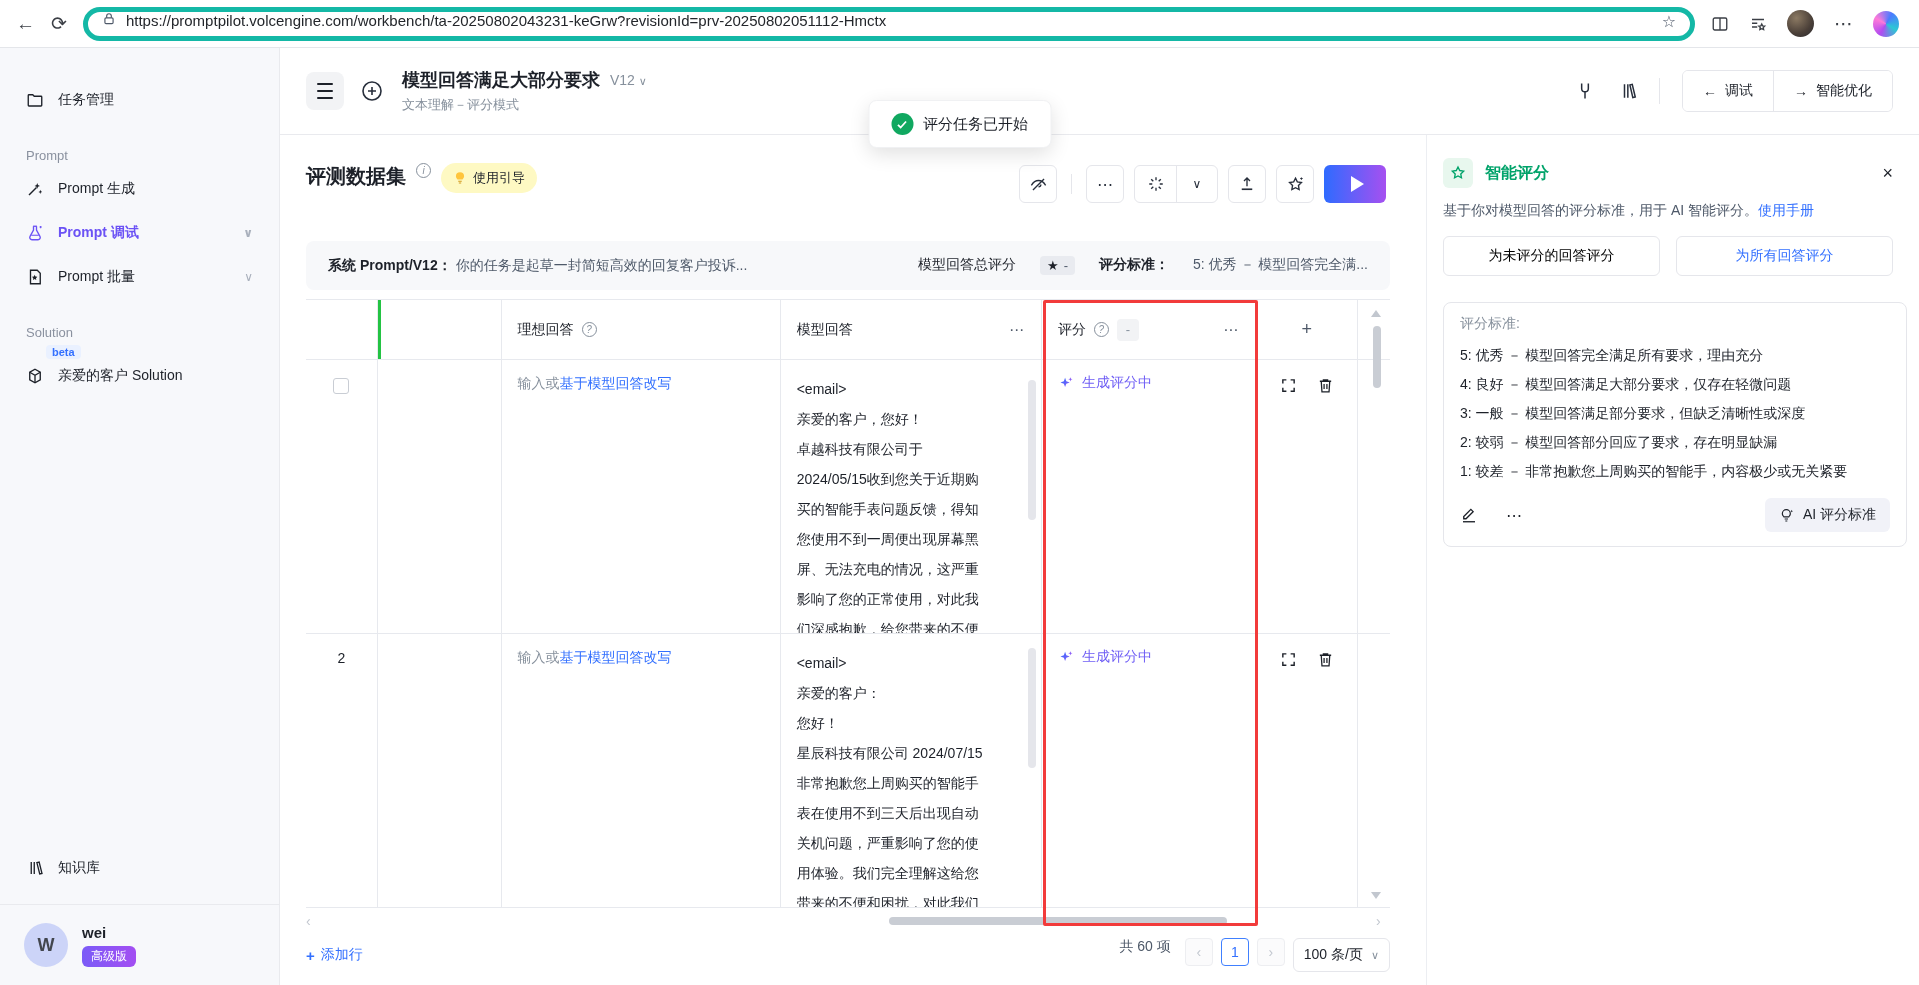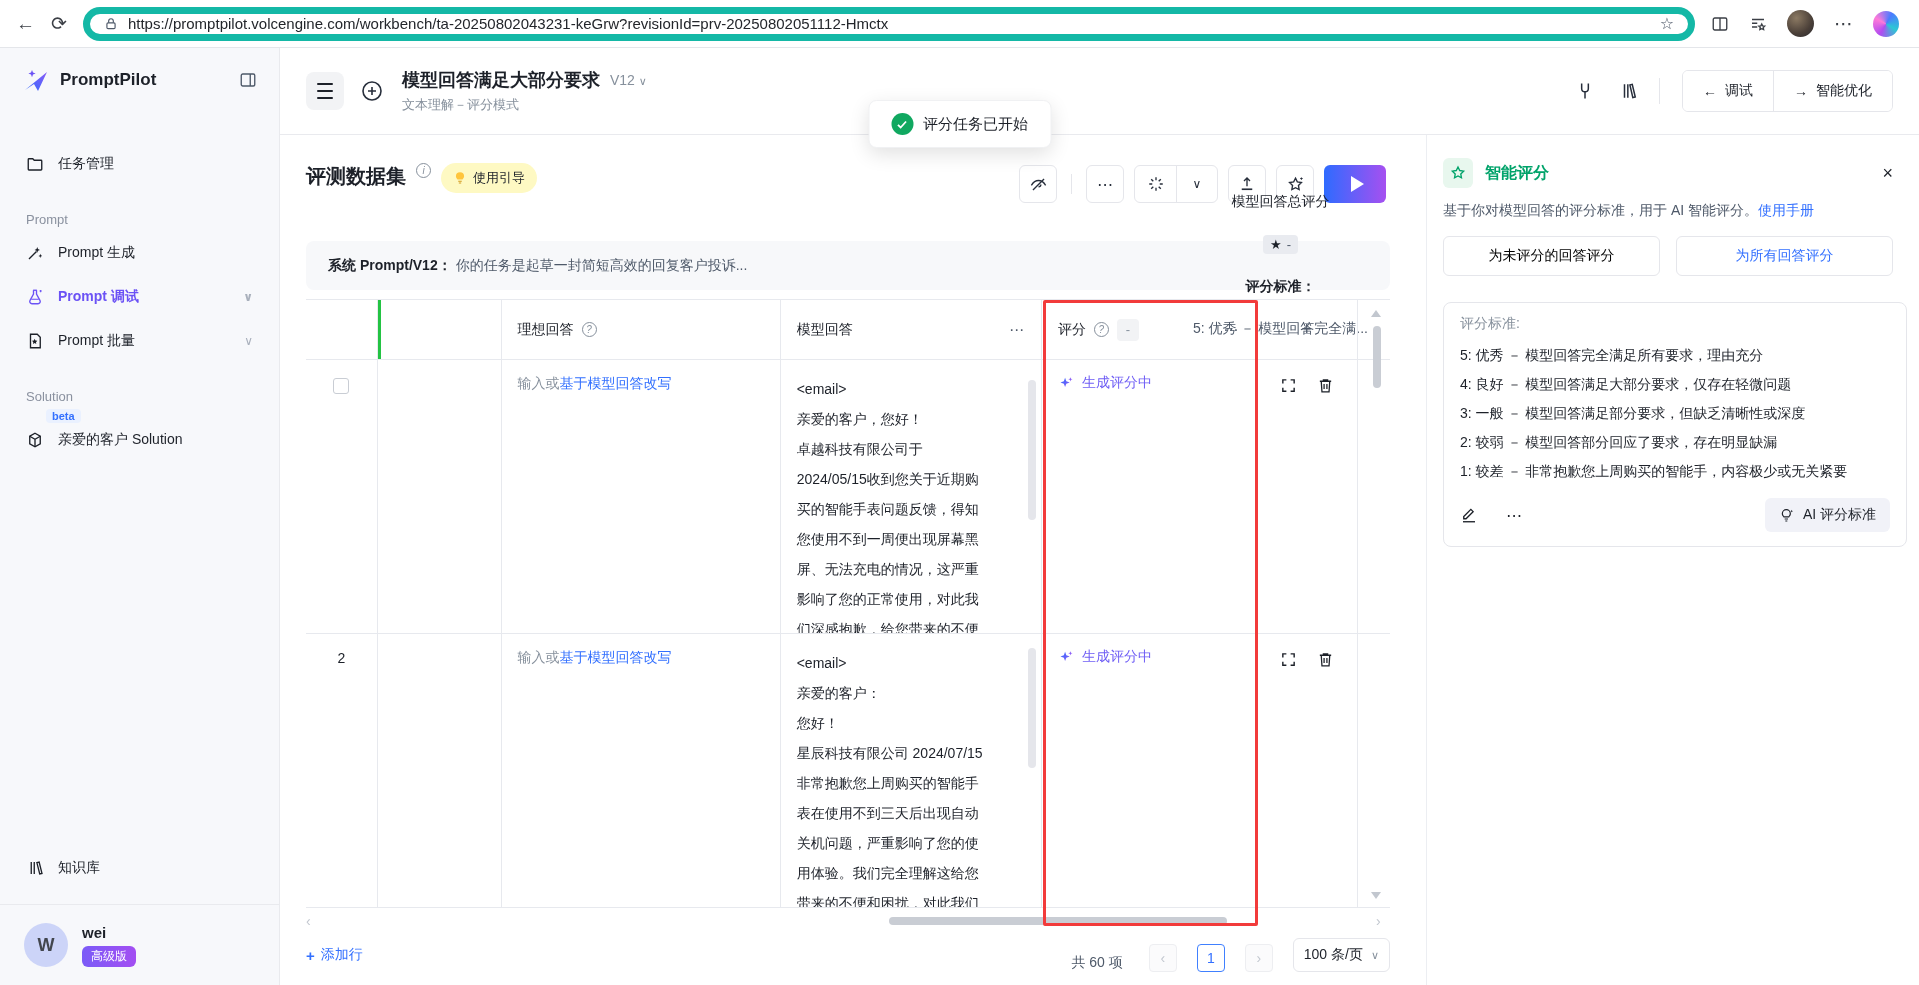--- a/index.html
+++ b/index.html
@@ -3,22 +3,22 @@
 <meta charset="utf-8">
 <style>
   * { box-sizing: border-box; }
   body { margin:0; font-family:"Liberation Sans","DejaVu Sans",sans-serif; color:#1d2129; background:#fff; }
   .page { position:relative; width:1919px; height:985px; overflow:hidden; background:#fff; }
 
   
   .browser-bar { position:absolute; top:0; left:0; right:0; height:48px; background:#fff;
     border-bottom:1px solid #e4e6ea; display:flex; align-items:center; padding:0 16px; gap:16px; }
   .bicon { font-size:19px; color:#3b3f46; line-height:1; cursor:default; }
-  .url-bar { flex:1; height:34px; border:7px solid #14b8a6; border-radius:17px; display:flex;
-    align-items:center; padding:0 14px; gap:10px; min-width:0; }
+  .url-bar { flex:1; height:34px; border:5px solid #14b8a6; border-radius:17px; display:flex;
+    align-items:flex-start; padding:0 14px; gap:10px; min-width:0; }
   .url-text { font-size:15px; color:#23262b; white-space:nowrap; overflow:hidden; }
   .bookmark { margin-left:auto; font-size:16px; color:#4e5969; }
   .chrome-right { display:flex; align-items:center; gap:20px; padding-right:4px; }
   .avatar-browser { width:27px; height:27px; border-radius:50%;
     background:radial-gradient(circle at 35% 30%, #8c7a63, #4a3f38 60%, #2a2a30); }
   .copilot { width:26px; height:26px; border-radius:50%;
     background:conic-gradient(from 30deg,#4b7bff,#2bc8d4,#b14cf0,#ff7ad9,#4b7bff); }
 
   
   .sidebar { position:absolute; top:48px; left:0; width:280px; bottom:0; background:#f7f8fb;
@@ -80,21 +80,21 @@
   .seg > div + div { border-left:1px solid #e5e6eb; font-size:12px; }
   .play-btn { width:62px; height:38px; border-radius:6px; border:none; cursor:pointer;
     background:linear-gradient(90deg,#2e6bff,#a650f0); display:flex; align-items:center; justify-content:center; }
   .play-tri { width:0; height:0; border-left:13px solid #fff; border-top:8px solid transparent;
     border-bottom:8px solid transparent; margin-left:4px; }
 
   .prompt-bar { position:absolute; left:26px; top:106px; width:1084px; height:49px; background:#f7f8fa;
     border-radius:8px; display:flex; align-items:center; padding:0 22px; font-size:14px; white-space:nowrap; }
   .pb-label { font-weight:700; }
   .pb-text { color:#4e5969; margin-left:4px; overflow:hidden; }
-  .pb-right { margin-left:auto; display:flex; align-items:center; gap:24px;flex-direction:column; }
+  .pb-right { margin-left:auto; display:flex; align-items:flex-start; gap:24px; }
   .star-chip { background:#e9ebf0; border-radius:4px; padding:2px 7px; display:flex; align-items:center;
     gap:5px; font-size:13px; color:#4e5969; cursor:pointer; }
   .star-chip .st { color:#1d2129; font-size:13px; }
   .pb-crit-label { font-weight:700; }
   .pb-crit { color:#4e5969; }
 
   
   .table { position:absolute; left:26px; top:164px; width:1084px; height:608px;
     border-top:1px solid #e7e9ee; }
   .t-header { display:flex; height:60px; border-bottom:1px solid #e7e9ee; font-size:14px; font-weight:500; }
@@ -126,21 +126,21 @@
   .v-arrow.down { bottom:8px; border-top:7px solid #c2c7cf; }
 
   .h-scroll { position:absolute; left:26px; top:779px; width:1084px; height:14px; display:flex; align-items:center; }
   .h-arrow { color:#c2c7cf; font-size:14px; width:14px; cursor:pointer; line-height:1; }
   .h-arrow.right { margin-left:auto; }
   .h-thumb { position:absolute; left:583px; top:3px; width:338px; height:8px; background:#c9cdd4; border-radius:4px; cursor:pointer; }
 
   .content-footer { position:absolute; left:26px; width:1084px; top:800px; height:40px; display:flex; align-items:center; }
   .add-row { color:#3370ff; font-size:14px; display:flex; align-items:center; gap:6px; cursor:pointer; }
   .add-row .pl { font-size:15px; font-weight:700; }
-  .pager { margin-left:auto; display:flex; align-items:flex-end; gap:20px; }
+  .pager { margin-left:auto; display:flex; align-items:flex-start; gap:8px; }
   .total-text { font-size:14px; color:#4e5969; margin-right:6px; }
   .pg-btn { width:28px; height:28px; border:1px solid #edeef1; background:#fbfbfc; border-radius:4px; color:#c2c7cf;
     display:flex; align-items:center; justify-content:center; font-size:14px; cursor:pointer; }
   .pg-current { width:28px; height:28px; border:1px solid #4080ff; border-radius:4px; color:#3370ff;
     display:flex; align-items:center; justify-content:center; font-size:14px; background:#fff; cursor:pointer; }
   .page-size { height:34px; border:1px solid #e5e6eb; border-radius:6px; display:flex; align-items:center;
     gap:8px; padding:0 10px; font-size:14px; cursor:pointer; }
   .page-size .chev { color:#86909c; font-size:11px; }
 
   
@@ -207,41 +207,20 @@
             <path d="M17 12l1.2 2.4 2.8.4-2 2 .5 2.7-2.5-1.3-2.5 1.3.5-2.7-2-2 2.8-.4z"></path>
           </svg>
       </span>
       <span class="avatar-browser"></span>
       <span class="bicon">⋯</span>
       <span class="copilot"></span>
     </div>
   </div>
 
   <aside class="sidebar">
-    <div class="logo-row">
-      <span>
-        <svg width="28" height="28" viewBox="0 0 28 28">
-            <defs>
-              <linearGradient id="lg0" x1="0" y1="1" x2="1" y2="0">
-                <stop offset="0" stop-color="#2f6bff"></stop>
-                <stop offset="1" stop-color="#8a5cf6"></stop>
-              </linearGradient>
-            </defs>
-            <path d="M3 24 L25 6 L16 25 L12 18 Z" fill="url(#lg0)"></path>
-            <path d="M10 4 l1 2.6 2.6 1 -2.6 1 -1 2.6 -1-2.6 -2.6-1 2.6-1 z" fill="#6b52f5"></path>
-          </svg>
-      </span>
-      <span class="logo-text">PromptPilot</span>
-      <span class="panel-toggle">
-        <svg width="18" height="18" viewBox="0 0 24 24" fill="none" stroke="#4e5969" stroke-width="1.8">
-            <rect x="3" y="4" width="18" height="16" rx="2"></rect>
-            <path d="M15 4v16"></path>
-          </svg>
-      </span>
-    </div>
 
     <div class="side-item" style="margin-top:30px;">
       <span>
         <svg width="18" height="18" viewBox="0 0 24 24" fill="none" stroke="#1d2129" stroke-width="1.8">
             <path d="M3 6a1 1 0 0 1 1-1h5l2 2h9a1 1 0 0 1 1 1v11a1 1 0 0 1-1 1H4a1 1 0 0 1-1-1z"></path>
           </svg>
       </span>
       <span>任务管理</span>
     </div>
 

